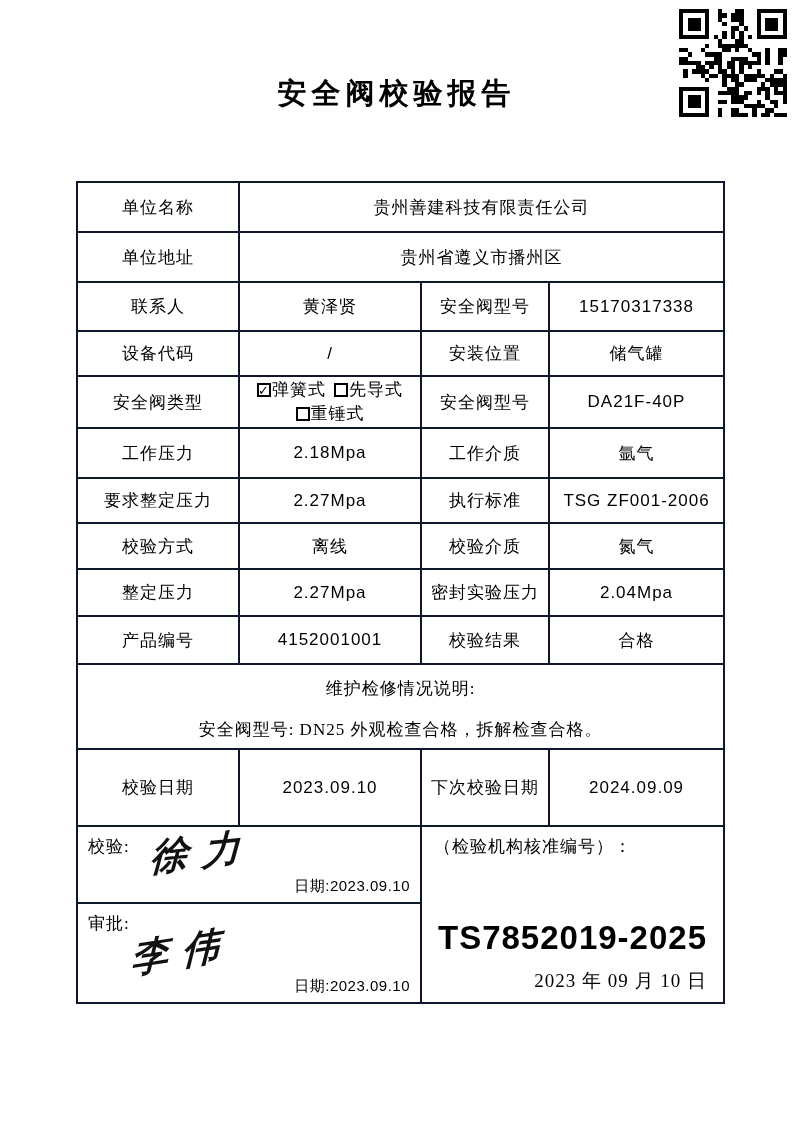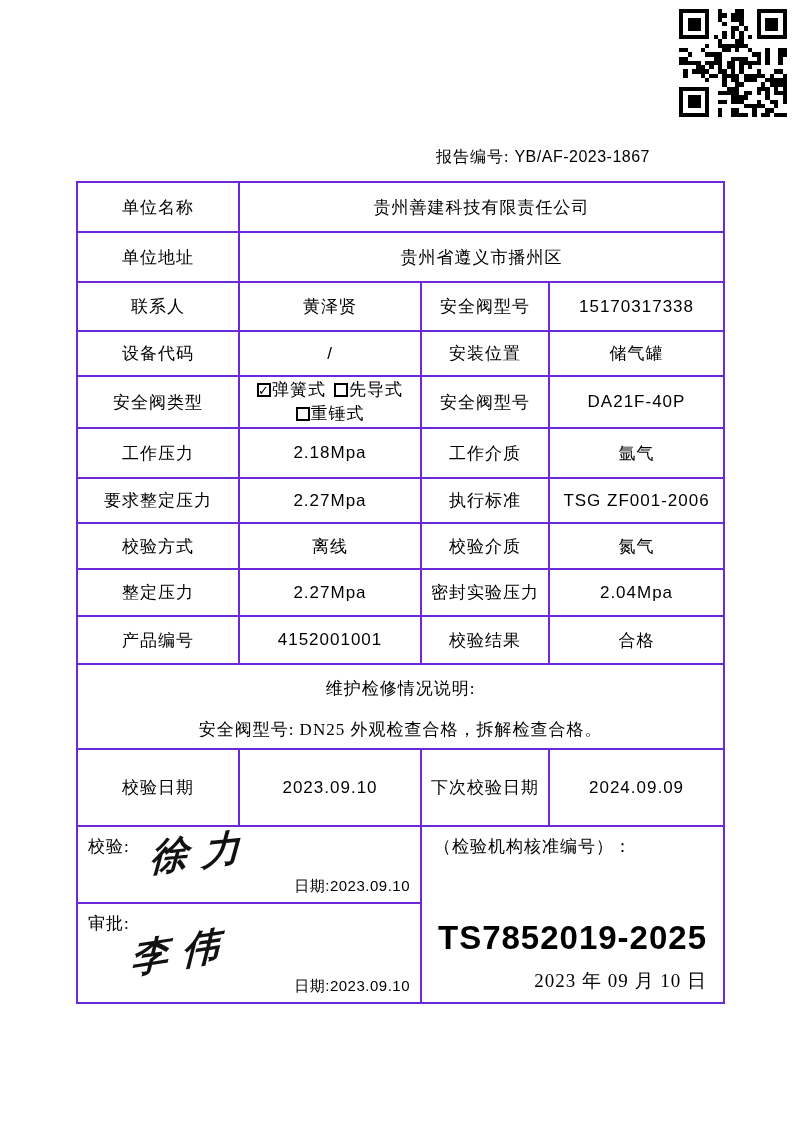--- a/index.html
+++ b/index.html
@@ -25,21 +25,21 @@
   .report-no .latin { font-family:"Liberation Sans","DejaVu Sans",sans-serif; }
   .qr { position:absolute; top:9px; left:679px; width:108px; height:108px; }
 
   table.report {
     position:absolute; top:181px; left:76px;
     width:647px;
     border-collapse:collapse;
     table-layout:fixed;
   }
   table.report td {
-    border:2px solid #6d28d9;
+    border:2px solid #0f172a;
     text-align:center;
     vertical-align:middle;
     font-size:17px;
     letter-spacing:1px;
     padding:0;
   }
   td.latin, .latin { font-family:"Liberation Sans","DejaVu Sans",sans-serif; letter-spacing:0.5px; }
   td.left { text-align:left; padding-left:12px; }
 
   .cb-lines { display:flex; flex-direction:column; align-items:center; line-height:24px; }
@@ -377,24 +377,22 @@
         <rect x="15" y="24" width="1" height="1"></rect>
         <rect x="17" y="24" width="1" height="1"></rect>
         <rect x="19" y="24" width="1" height="1"></rect>
         <rect x="20" y="24" width="1" height="1"></rect>
         <rect x="22" y="24" width="1" height="1"></rect>
         <rect x="23" y="24" width="1" height="1"></rect>
         <rect x="24" y="24" width="1" height="1"></rect>
       </g>
     </svg>
 
-
-  <div class="report-no">
-    <span>报告编号: </span><span class="latin">YB/AF-2023-1867</span>
-  </div>
+  <div class="title">安全阀校验报告</div>
+
 
   <table class="report">
     <colgroup>
       <col style="width:162px">
         <col style="width:182px">
         <col style="width:128px">
         <col style="width:175px">
     </colgroup>
 
     <tbody>

